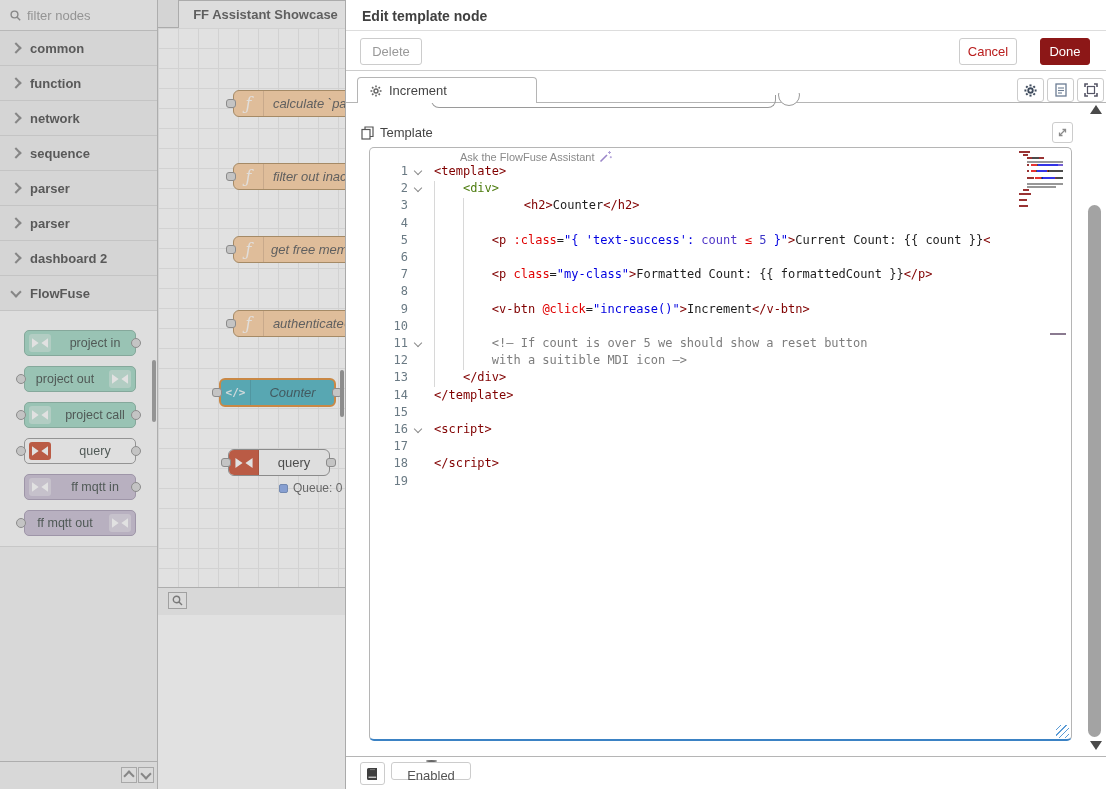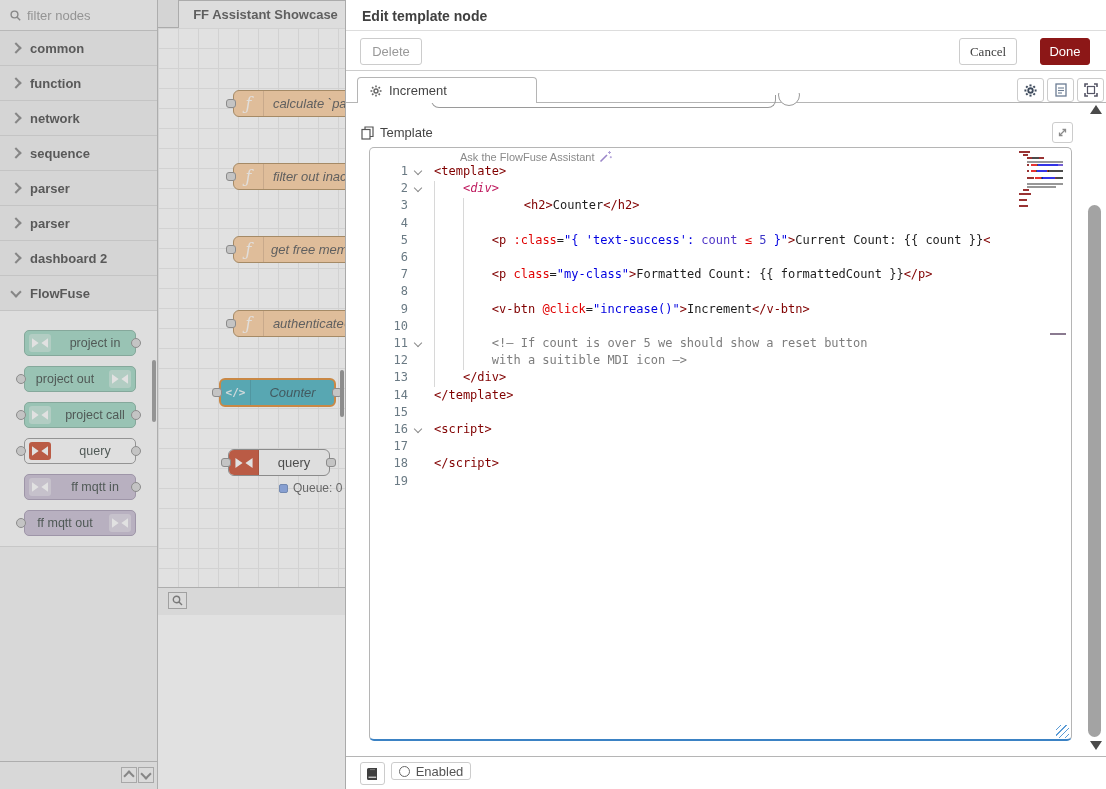--- a/index.html
+++ b/index.html
@@ -59,21 +59,21 @@
   #vscroll-thumb{position:absolute;background:#909090;border-radius:2px;}
   #ws-footer{position:absolute;left:0;bottom:0;width:100%;height:27px;border-top:1px solid #bbb;background:#f3f3f3;}
   #zoom-btn{position:absolute;left:10px;top:4px;width:19px;height:17px;border:1px solid #aaa;background:#f6f6f6;box-sizing:border-box;display:flex;align-items:center;justify-content:center;}
 
   
   #tray{position:absolute;left:345px;top:0;width:761px;height:789px;background:#fff;border-left:1px solid #aaa;box-sizing:border-box;}
   #tray-title{position:absolute;left:16px;top:8px;font-size:14px;font-weight:bold;color:#404040;}
   #tray-hr1{position:absolute;left:0;top:30px;width:100%;border-top:1px solid #ddd;}
   .btn{position:absolute;box-sizing:border-box;border:1px solid #ccc;border-radius:3px;background:#fff;font-size:13px;display:flex;align-items:center;justify-content:center;cursor:default;}
   #btn-delete{left:14px;top:38px;width:62px;height:27px;color:#999;}
-  #btn-cancel{left:613px;top:38px;width:58px;height:27px;color:#404040;font-family:Liberation Serif, serif;}
+  #btn-cancel{left:613px;top:38px;width:58px;height:27px;color:#b91c1c;}
   #btn-done{left:694px;top:38px;width:50px;height:27px;background:#8C1717;border-color:#8C1717;color:#fff;}
   #tray-hr2{position:absolute;left:0;top:70px;width:100%;border-top:1px solid #ccc;}
   #tabrow-border{position:absolute;left:0;top:102px;width:100%;border-top:1px solid #b5b5b5;}
   #tab-properties{position:absolute;left:11px;top:77px;width:180px;height:26px;background:#fff;border:1px solid #b5b5b5;border-bottom:none;border-radius:4px 4px 0 0;z-index:3;display:flex;align-items:center;gap:7px;padding-left:12px;box-sizing:border-box;font-size:13px;color:#444;}
   .mini-btn{position:absolute;top:78px;width:27px;height:24px;border:1px solid #ccc;border-radius:3px;background:#fff;box-sizing:border-box;display:flex;align-items:center;justify-content:center;}
 
   
   #remnant{position:absolute;left:85px;top:95px;width:345px;height:13px;border:1px solid #9a9a9a;border-top:none;border-radius:0 0 8px 8px;box-sizing:border-box;}
   #remnant-circle{position:absolute;left:432px;top:93px;width:24px;height:15px;overflow:hidden;}
   #remnant-circle i{display:block;width:22px;height:22px;border:1px solid #9a9a9a;border-radius:50%;box-sizing:border-box;margin-top:-9px;background:#fff;}
@@ -97,21 +97,21 @@
     background:repeating-linear-gradient(135deg,transparent 0 3px,#5b9bd5 3px 4px);}
 
   
   #tray-scroll-up{position:absolute;left:744px;top:105px;width:0;height:0;border-left:6px solid transparent;border-right:6px solid transparent;border-bottom:9px solid #4a4a4a;}
   #tray-scroll-thumb{position:absolute;left:742px;top:205px;width:13px;height:532px;background:#a3a3a3;border-radius:7px;}
   #tray-scroll-down{position:absolute;left:744px;top:741px;width:0;height:0;border-left:6px solid transparent;border-right:6px solid transparent;border-top:9px solid #4a4a4a;}
 
   
   #tray-footer{position:absolute;left:0;bottom:0;width:100%;height:32px;border-top:1px solid #b5b5b5;background:#fff;}
   #btn-book{left:14px;top:5px;width:25px;height:23px;position:absolute;border:1px solid #ccc;border-radius:3px;background:#fff;box-sizing:border-box;display:flex;align-items:center;justify-content:center;}
-  #btn-enabled{left:45px;top:5px;width:80px;height:18px;position:absolute;border:1px solid #ccc;border-radius:3px;background:#fff;box-sizing:border-box;display:flex;align-items:center;justify-content:center;gap:6px;font-size:13px;color:#555;}
+  #btn-enabled{left:45px;top:5px;width:80px;height:18px;position:absolute;border:1px solid #ccc;border-radius:3px;background:#fff;box-sizing:border-box;display:flex;align-items:center;justify-content:center;gap:6px;font-size:13px;color:#555;flex-direction:column;}
   #btn-enabled .circ{width:11px;height:11px;border:1.5px solid #666;border-radius:50%;box-sizing:border-box;}
   svg{display:block;}
 </style>
 </head>
 <body>
 
 <div id="left">
 
   <div id="palette">
     <div id="palette-search">
@@ -386,21 +386,21 @@
     <div class="iguide" style="left:93px;top:50px;height:172px;"></div>
     <div id="code-lines">
         <div class="cline" style="top: 15px;">
           <span class="num">1</span>
           <span class="fold" style="top: 5px; position: absolute;"></span>
           <span class="code"><span style="color: rgb(128, 0, 0);">&lt;template&gt;</span></span>
         </div>
         <div class="cline" style="top: 32.2px;">
           <span class="num">2</span>
           <span class="fold" style="top: 5px; position: absolute;"></span>
-          <span class="code"><span style="color: rgb(30, 30, 30);">    </span><span style="color: #be185d; font-style: italic;">&lt;div&gt;</span></span>
+          <span class="code"><span style="color: rgb(30, 30, 30);">    </span><span style="color: #4d7c0f;">&lt;div&gt;</span></span>
         </div>
         <div class="cline" style="top: 49.4px;">
           <span class="num">3</span>
           <span class="code"><span style="color: rgb(30, 30, 30);">        </span><span style="color: rgb(128, 0, 0); margin-left: 32px;">&lt;h2&gt;</span><span style="color: rgb(30, 30, 30);">Counter</span><span style="color: rgb(128, 0, 0);">&lt;/h2&gt;</span></span>
         </div>
         <div class="cline" style="top: 66.6px;">
           <span class="num">4</span>
         </div>
         <div class="cline" style="top: 83.8px;">
           <span class="num">5</span>

